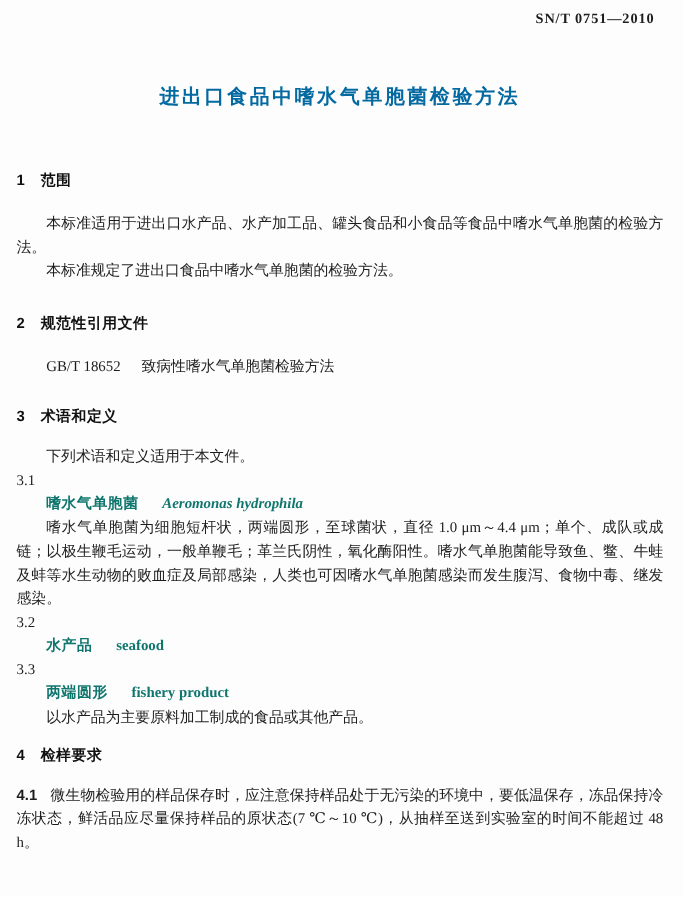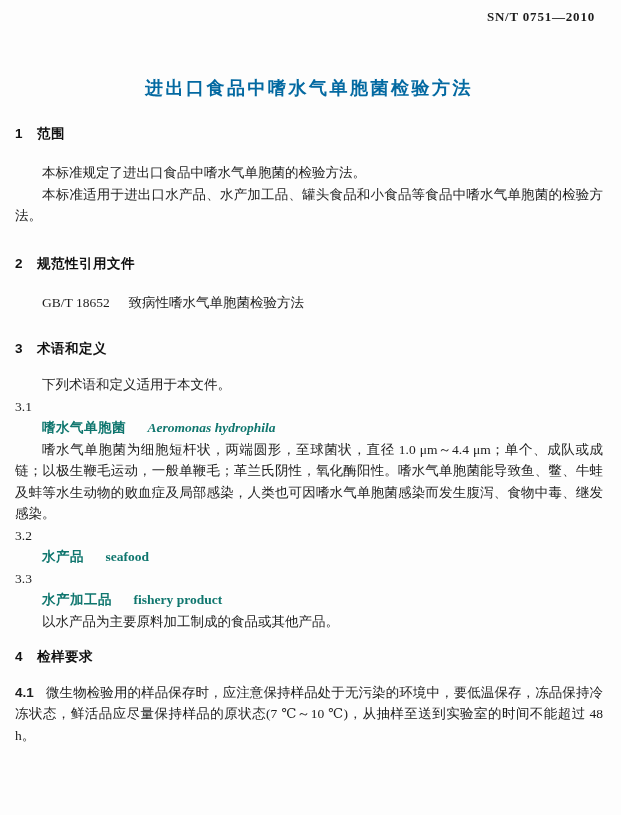--- a/index.html
+++ b/index.html
@@ -39,21 +39,21 @@
     color: #0369a1;
     line-height: 26px;
   }
   .sec-heading {
     font-family: "Liberation Sans", "DejaVu Sans", sans-serif;
     font-weight: bold;
     font-size: 13.5px;
     color: #111;
     letter-spacing: 0.5px;
   }
-  .mt-s1h { margin-top: 22px; }
+  .mt-s1h { margin-top: 52px; }
   .mt-s1b { margin-top: 18px; }
   .mt-s2h { margin-top: 26px; }
   .mt-s2b { margin-top: 18px; }
   .mt-s3h { margin-top: 24px; }
   .mt-s3b { margin-top: 15px; }
   .mt-s4h { margin-top: 14px; }
   .mt-s4b { margin-top: 14px; }
   p {
     margin: 0;
     text-align: justify;
@@ -83,22 +83,22 @@
 <body>
 
 <div class="page">
 
   <div class="doc-header">SN/T 0751—2010</div>
 
   <div class="doc-title">进出口食品中嗜水气单胞菌检验方法</div>
 
   <div class="sec-heading mt-s1h">1　范围</div>
   <div class="mt-s1b">
+    <p class="indent">本标准适用于进出口水产品、水产加工品、罐头食品和小食品等食品中嗜水气单胞菌的检验方法。</p>
     <p class="indent">本标准规定了进出口食品中嗜水气单胞菌的检验方法。</p>
-    <p class="indent">本标准适用于进出口水产品、水产加工品、罐头食品和小食品等食品中嗜水气单胞菌的检验方法。</p>
   </div>
 
   <div class="sec-heading mt-s2h">2　规范性引用文件</div>
   <div class="mt-s2b">
     <p class="ref-line">
       <span class="ref-code">GB/T 18652</span><span>致病性嗜水气单胞菌检验方法</span>
     </p>
   </div>
 
   <div class="sec-heading mt-s3h">3　术语和定义</div>
@@ -116,21 +116,21 @@
     <div>
       <p class="term-num">3.2</p>
       <p class="term-line">
         <span class="term-cn">水产品</span><span class="term-en">seafood</span>
       </p>
     </div>
 
     <div>
       <p class="term-num">3.3</p>
       <p class="term-line">
-        <span class="term-cn">水产加工品</span><span class="term-en">fishery product</span>
+        <span class="term-cn">两端圆形</span><span class="term-en">fishery product</span>
       </p>
       <p class="indent">以水产品为主要原料加工制成的食品或其他产品。</p>
     </div>
   </div>
 
   <div class="sec-heading mt-s4h">4　检样要求</div>
   <div class="mt-s4b">
     <p class="clause">
       <span class="clause-num">4.1</span><span>微生物检验用的样品保存时，应注意保持样品处于无污染的环境中，要低温保存，冻品保持冷冻状态，鲜活品应尽量保持样品的原状态(7 ℃～10 ℃)，从抽样至送到实验室的时间不能超过 48 h。</span>
     </p>

